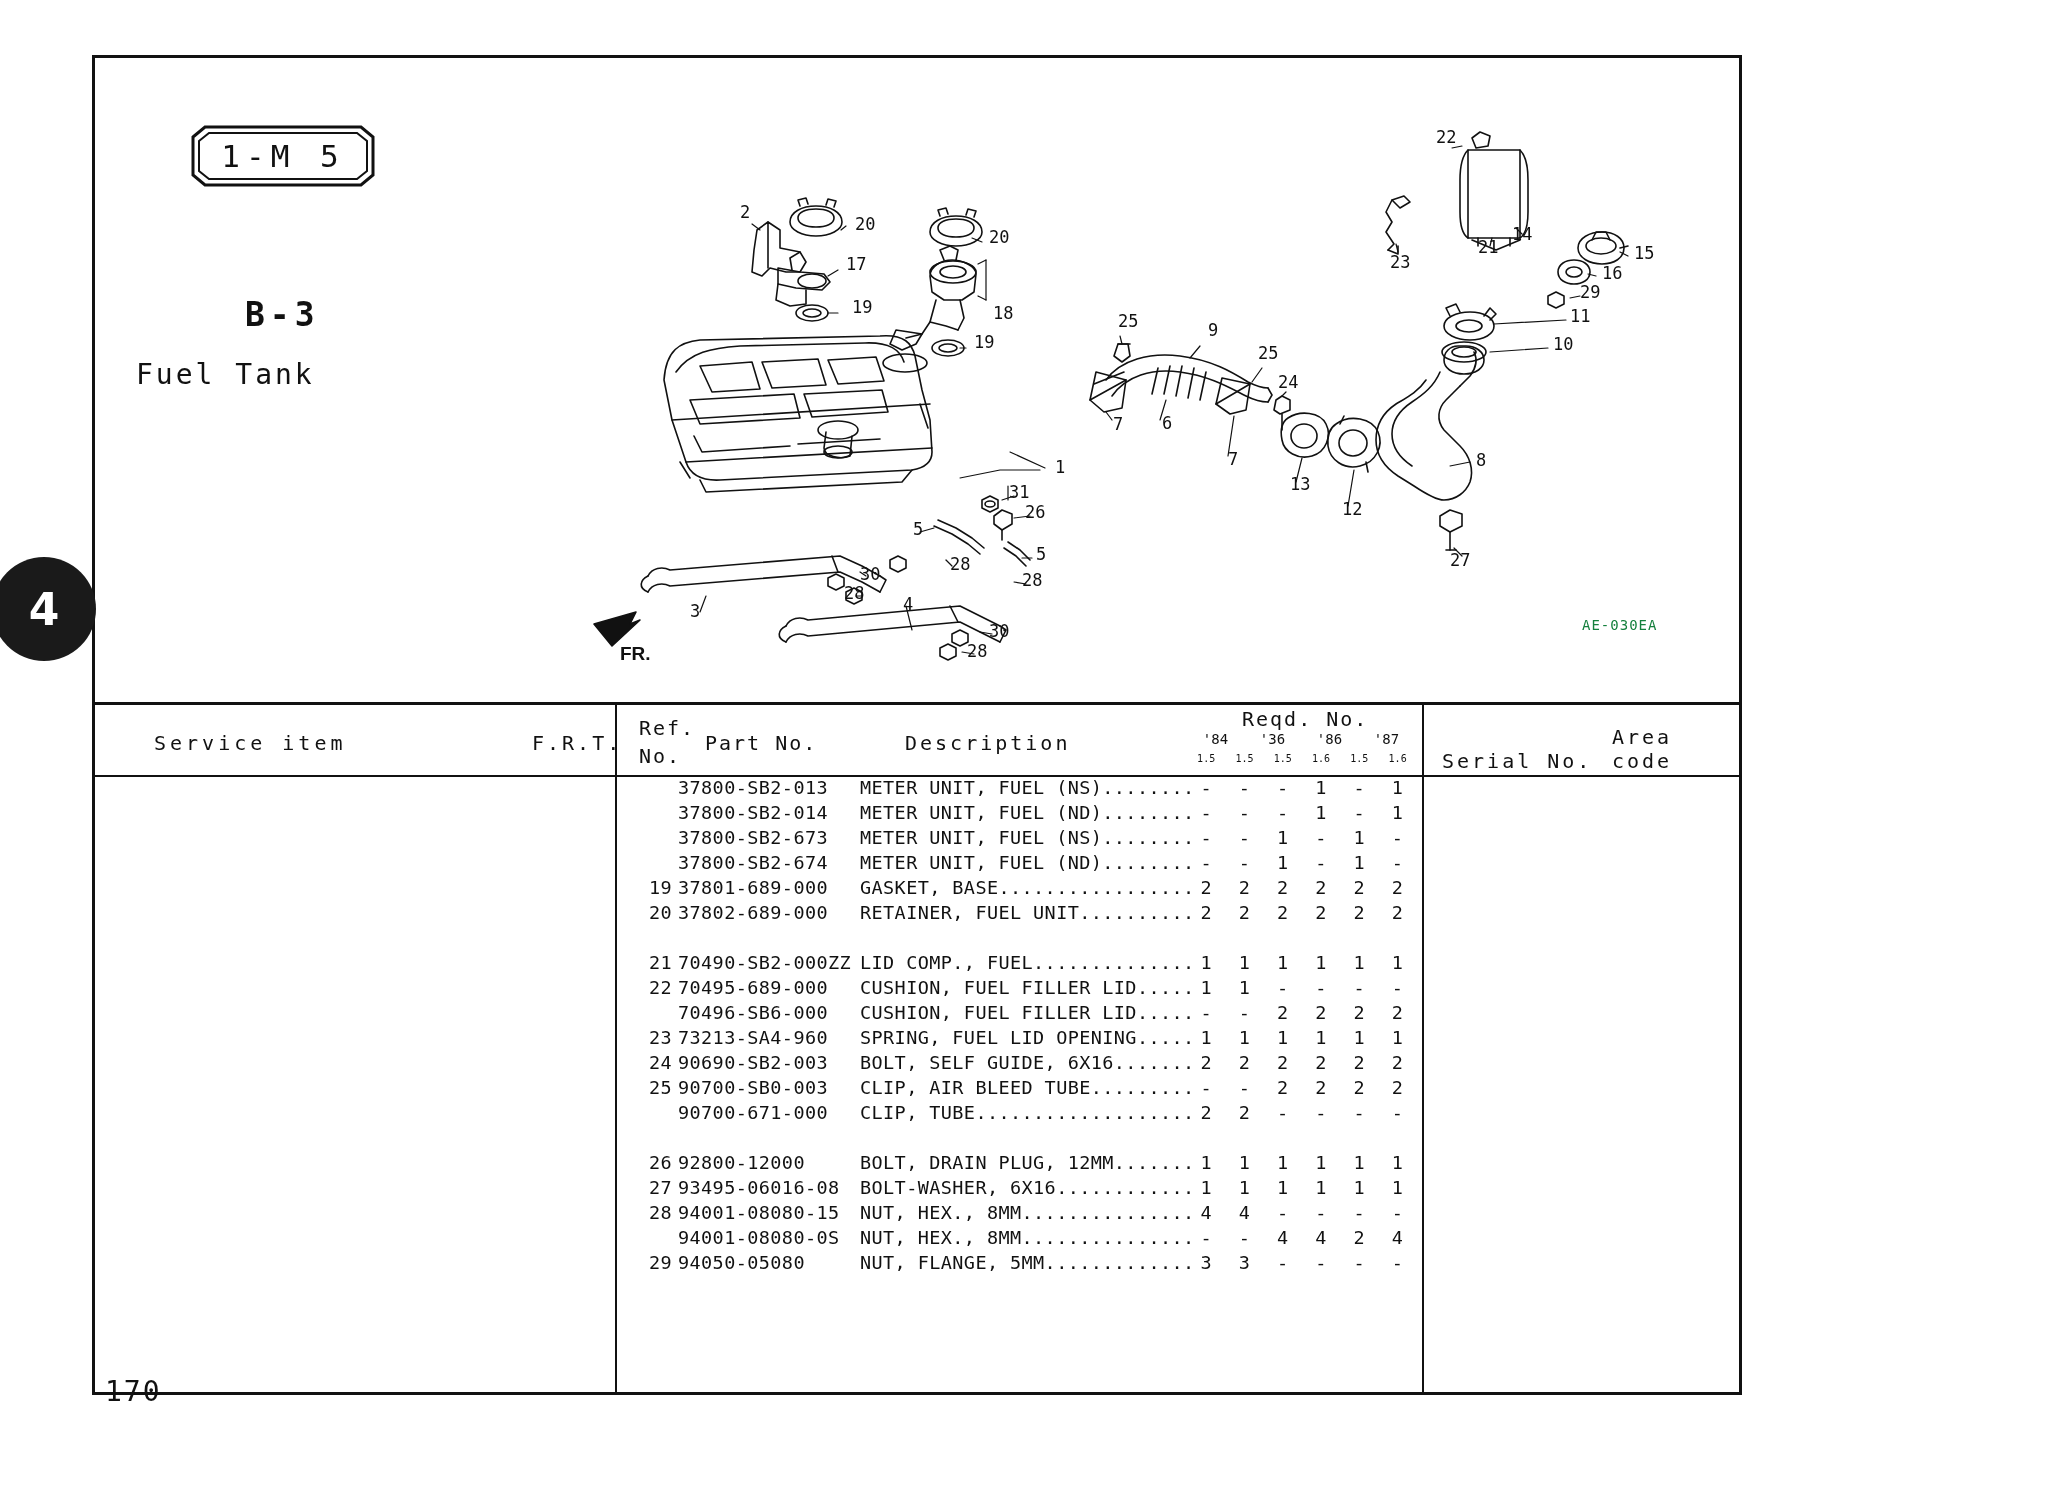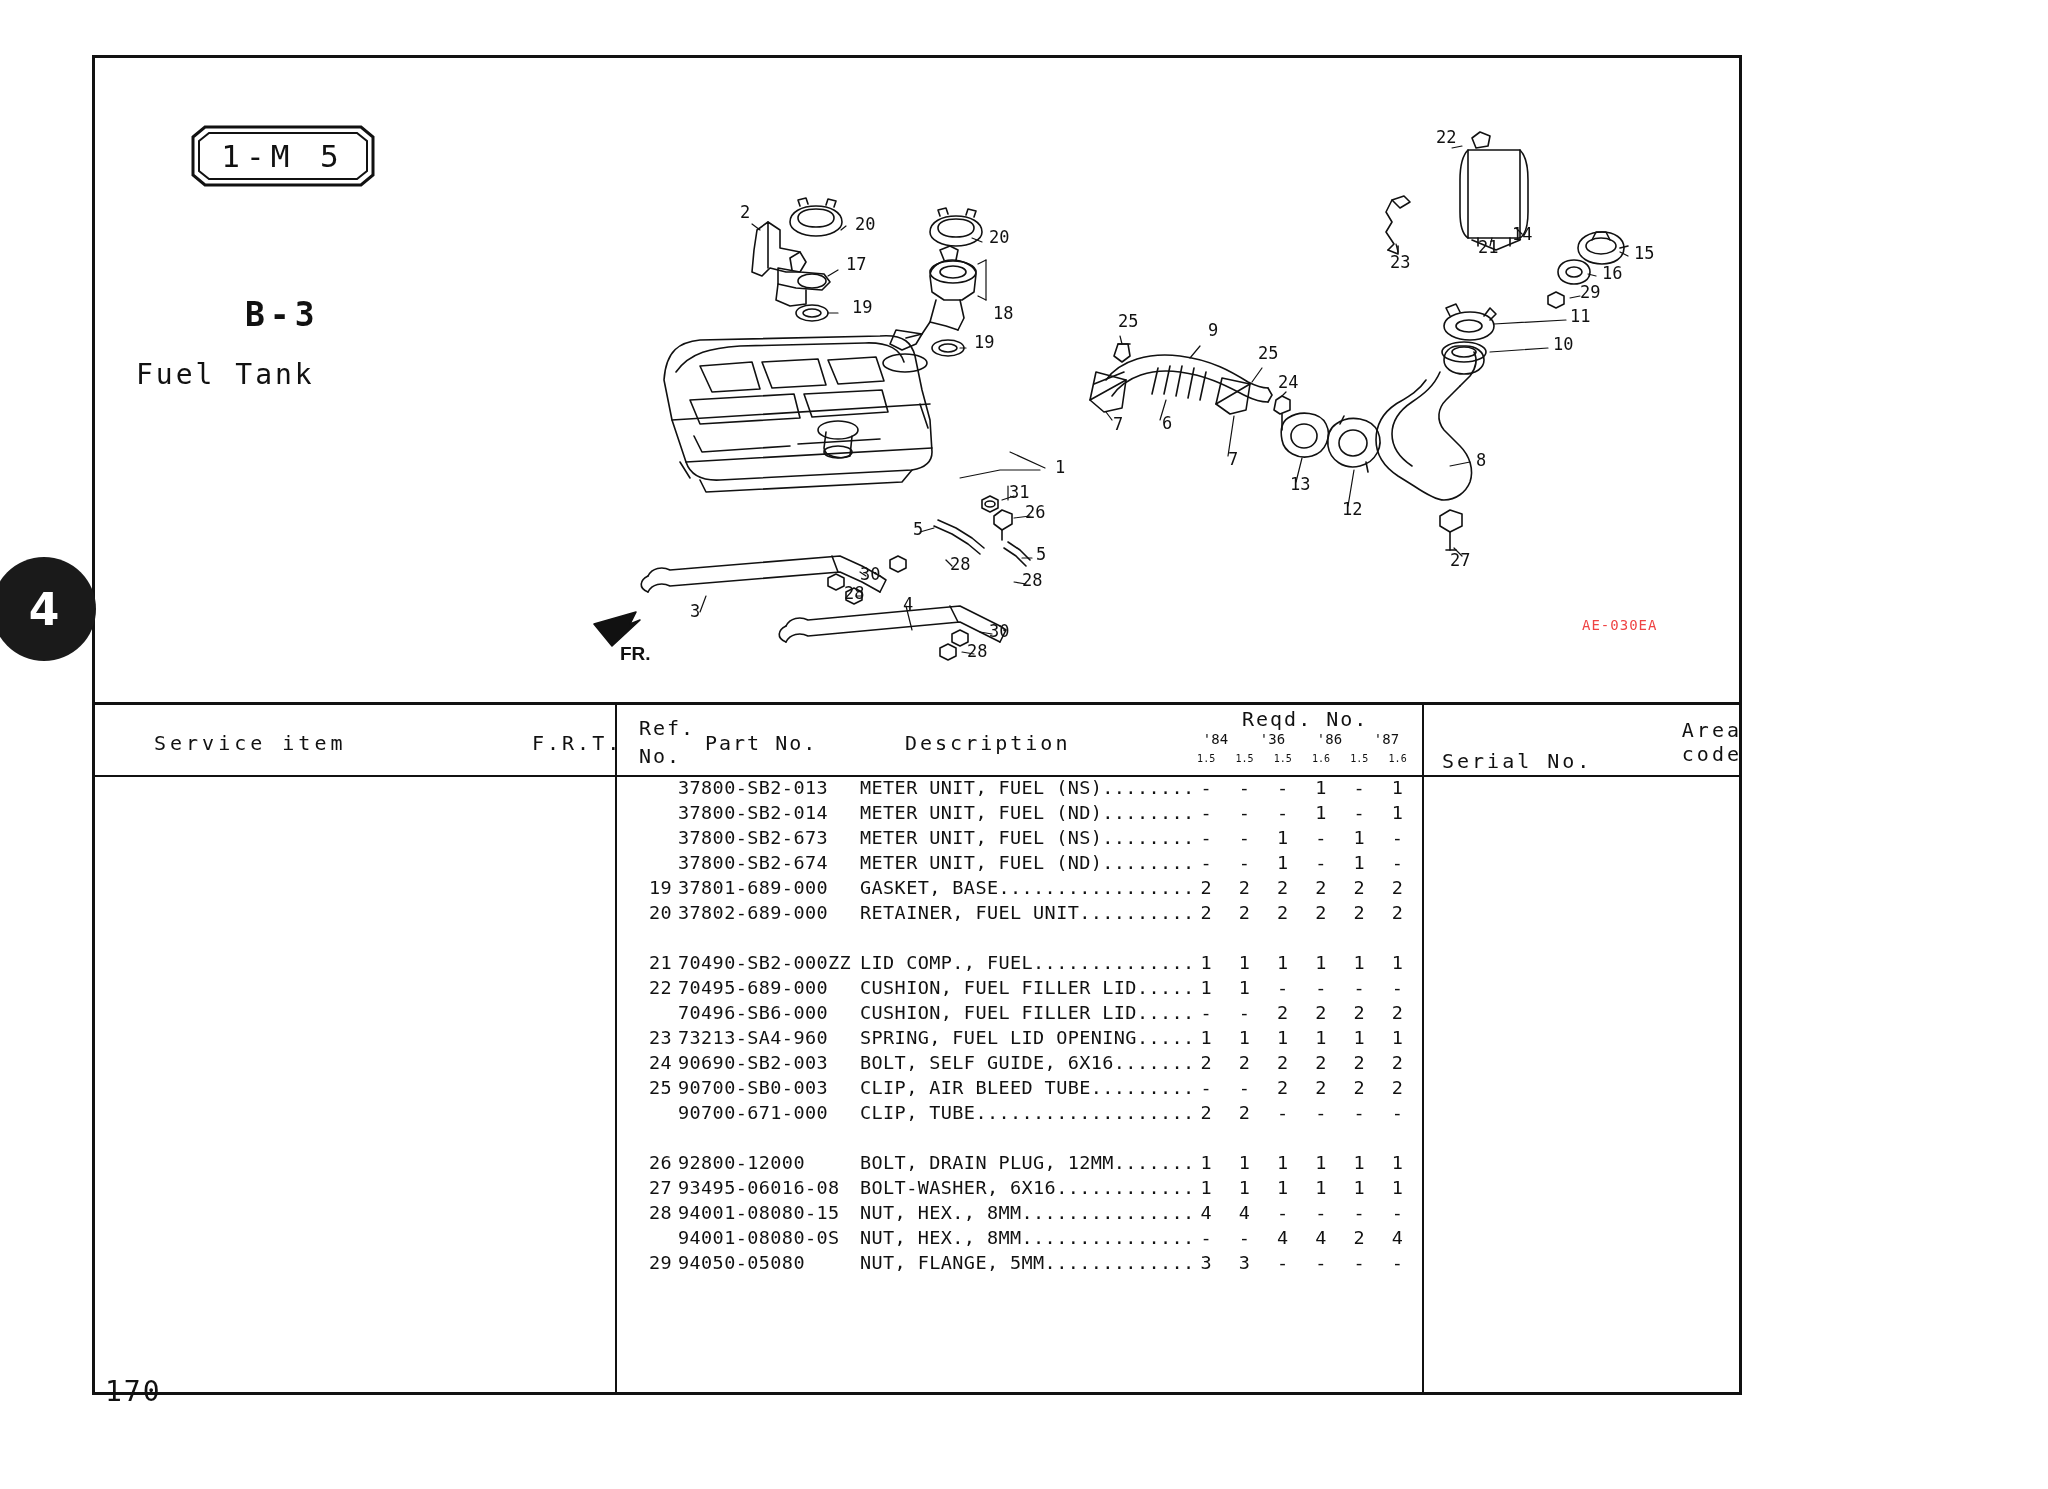--- a/index.html
+++ b/index.html
@@ -92,21 +92,21 @@
     font-size: 28px;
     letter-spacing: 2px;
     font-family: "DejaVu Sans Mono", monospace;
   }
   
   .draw-code {
     position: absolute;
     left: 1582px; top: 617px;
     font-size: 14px;
     letter-spacing: 1px;
-    color: #ef4444;
+    color: #15803d;
   }
   
   .fr-label {
     position: absolute;
     left: 620px; top: 615px;
     font-size: 19px;
     font-weight: bold;
     font-family: Liberation Sans, sans-serif;
     margin-top: 28px;
   }
@@ -139,21 +139,21 @@
     font-family: "DejaVu Sans Mono", monospace;
   }
   .h-service { left: 62px;  top: 26px; letter-spacing: 4px;}
   .h-frt     { left: 440px; top: 26px; letter-spacing: 3px;}
   .h-ref1    { left: 547px; top: 11px; }
   .h-ref2    { left: 547px; top: 39px; }
   .h-part    { left: 613px; top: 26px; letter-spacing: 2px;}
   .h-desc    { left: 781px; top: 26px; letter-spacing: 3px; margin-left: 32px;}
   .h-reqd    { left: 1150px; top: 2px; letter-spacing: 2px;}
   .h-serial  { left: 1350px; top: 26px; letter-spacing: 3px; margin-top: 18px;}
-  .h-area    { left: 1520px; top: 13px; letter-spacing: 3px; text-align: right;}
+  .h-area    { left: 1520px; top: 20px; letter-spacing: 3px;}
   .yearrow {
     position: absolute;
     left: 1095px; top: 26px;
     width: 230px;
     display: flex;
     font-size: 14px;
     letter-spacing: 0px;
   }
   .yearrow span { width: 57px; text-align: center; }
   .subyearrow {

